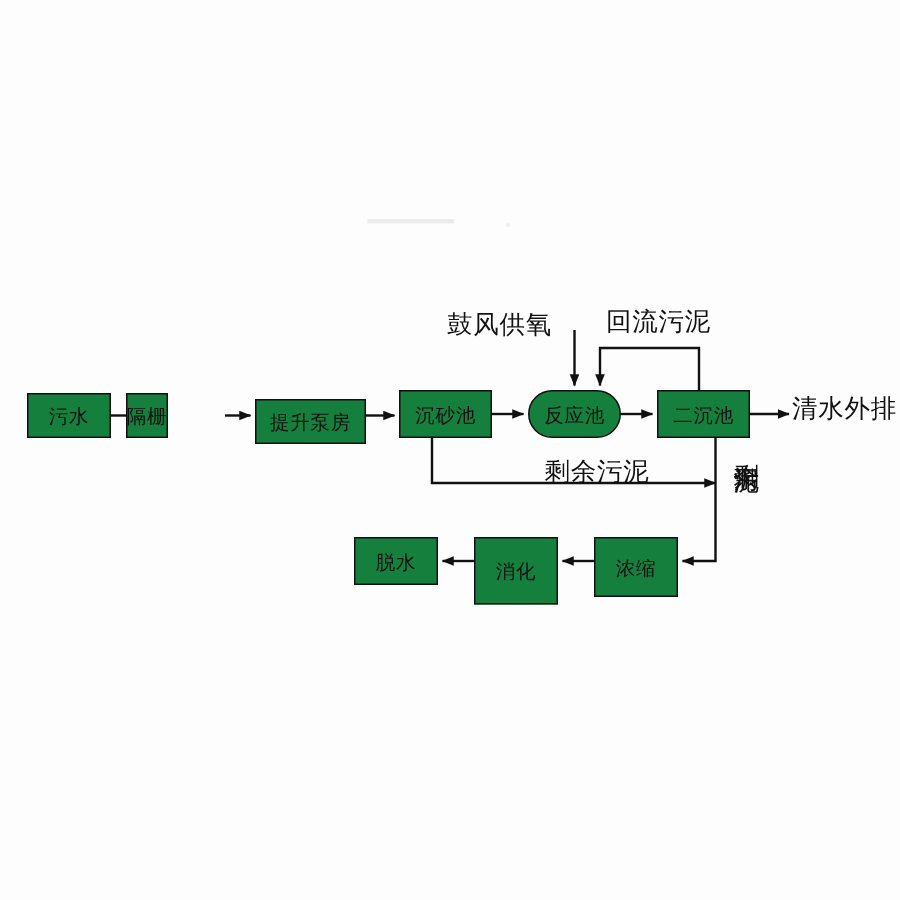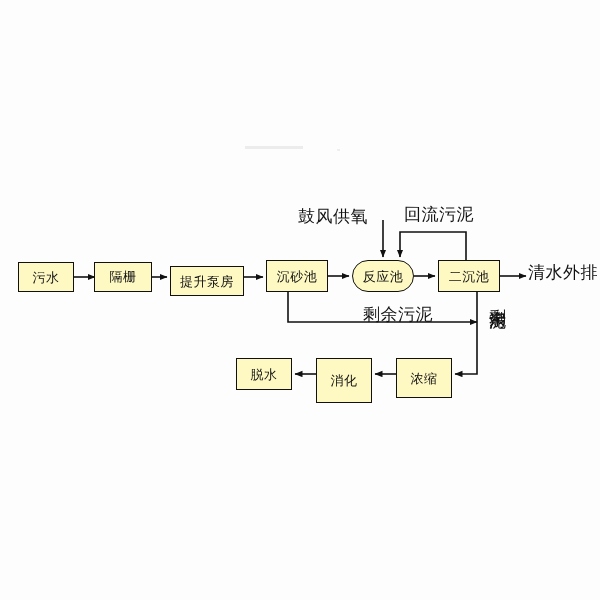--- a/index.html
+++ b/index.html
@@ -16,21 +16,21 @@
   #canvas {
     position: relative;
     width: 600px;
     height: 600px;
     background: #fdfdfd;
   }
   .node {
     position: absolute;
     box-sizing: border-box;
     border: 1.6px solid #111111;
-    background: #fef9c3;
+    background: #15803d;
     color: #111111;
     display: flex;
     align-items: center;
     justify-content: center;
     font-size: 13px;
     letter-spacing: 0.5px;
     line-height: 1;
     white-space: nowrap;
   }
   .label {
@@ -96,21 +96,21 @@
       <path d="M288,292 L288,322 L477,322"></path>
 
       <path d="M477,292 L477,374 L455,374"></path>
 
       <path d="M396,374 L375,374"></path>
       <path d="M316,374 L295,374"></path>
     </g>
   </svg>
 
   <div class="node" style="left:18px;  top:262px; width:56px;  height:30px;">污水</div>
-  <div class="node" style="left:94px;  top:262px; width:58px;  height:30px;font-family:Liberation Mono, monospace;">隔栅</div>
+  <div class="node" style="left:84px;  top:262px; width:28px;  height:30px;">隔栅</div>
   <div class="node" style="left:170px; top:266px; width:74px;  height:30px;">提升泵房</div>
   <div class="node" style="left:266px; top:260px; width:62px;  height:32px;">沉砂池</div>
   <div class="node" style="left:352px; top:260px; width:62px;  height:32px;border-radius:16px;">反应池</div>
   <div class="node" style="left:438px; top:260px; width:62px;  height:32px;">二沉池</div>
   <div class="node" style="left:236px; top:358px; width:56px;  height:32px;">脱水</div>
   <div class="node" style="left:316px; top:358px; width:56px;  height:45px;">消化</div>
   <div class="node" style="left:396px; top:358px; width:56px;  height:40px;">浓缩</div>
 
   <div class="label" style="left:298px; top:208px;">鼓风供氧</div>
   <div class="label" style="left:404px; top:206px;font-family:Liberation Serif, serif;">回流污泥</div>

